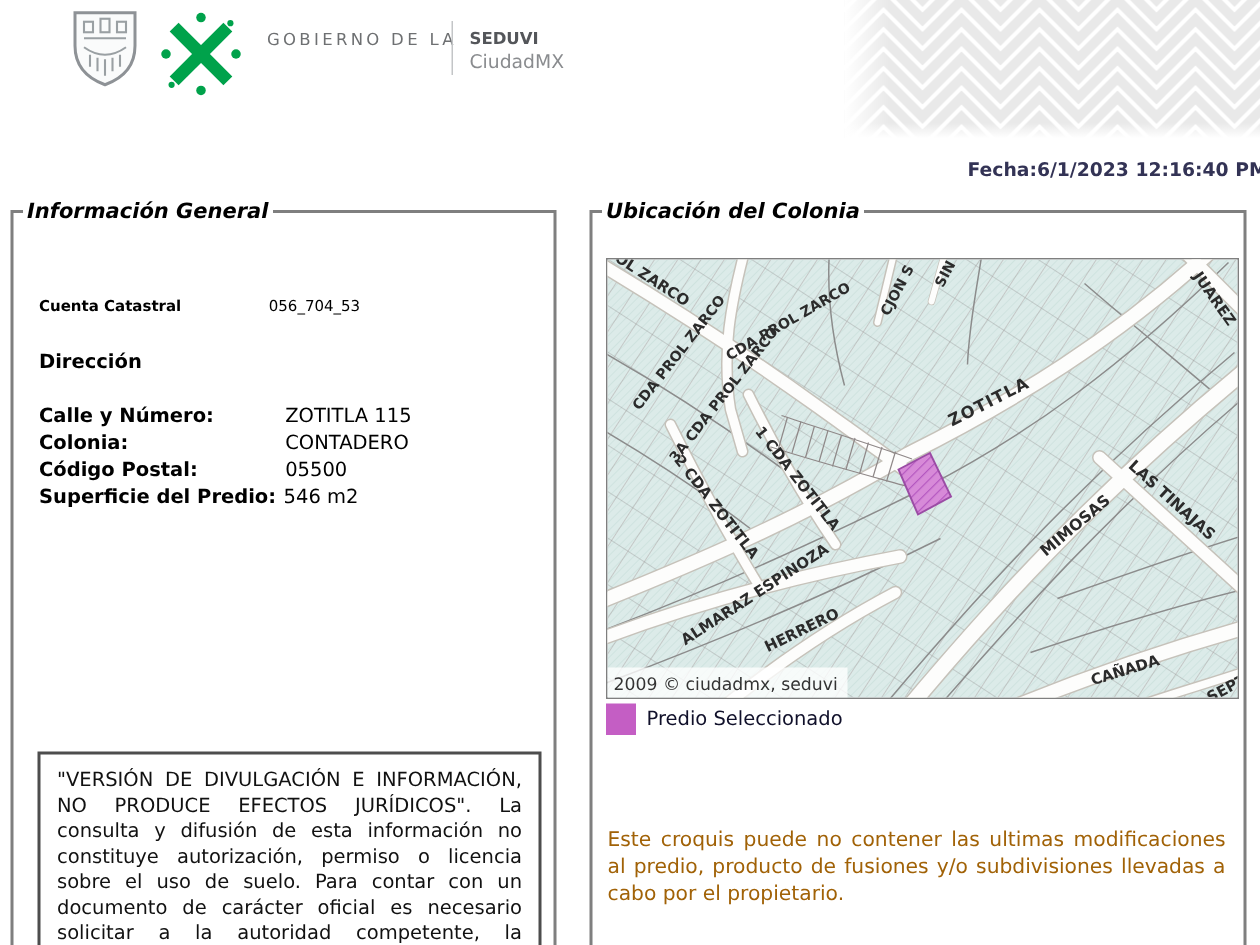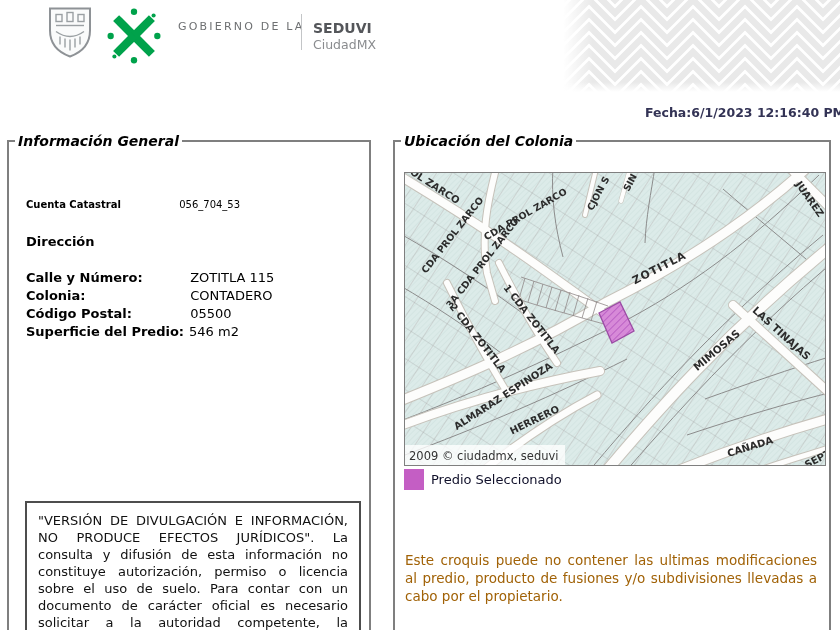--- a/index.html
+++ b/index.html
@@ -7,21 +7,21 @@
         font-family:"DejaVu Sans","Liberation Sans",sans-serif;color:#000;}
 
   
   .hdr-shield{position:absolute;left:48px;top:5px;}
   .hdr-cdmx{position:absolute;left:106px;top:6px;}
   .hdr-gob{position:absolute;left:178px;top:20px;line-height:1.25;}
   .hdr-gob .l1{font-size:11px;letter-spacing:2.2px;color:#6e7072;}
   .hdr-gob .l2{font-size:12.5px;font-weight:bold;letter-spacing:1px;color:#54565a;}
   .hdr-div{position:absolute;left:301px;top:14px;width:1px;height:36px;background:#c3c5c7;}
   .hdr-seduvi{position:absolute;left:313px;top:19px;line-height:1.3;}
-  .hdr-seduvi .a1{font-size:14px;font-weight:bold;color:#54565a;}
+  .hdr-seduvi .a1{font-size:11px;font-weight:bold;color:#54565a;}
   .hdr-seduvi .a2{font-size:12.5px;color:#8a8c8f;}
   .hdr-pattern{position:absolute;left:563px;top:0;width:277px;height:92px;}
   .hdr-pattern .fadeL{position:absolute;left:0;top:0;width:30px;height:92px;
         background:linear-gradient(to right,#fff,rgba(255,255,255,0));}
   .hdr-pattern .fadeB{position:absolute;left:0;bottom:0;width:277px;height:10px;
         background:linear-gradient(to bottom,rgba(255,255,255,0),#fff);}
 
   .fecha{position:absolute;left:645px;top:105px;font-size:12.5px;font-weight:bold;
          color:#333355;white-space:nowrap;}
 

